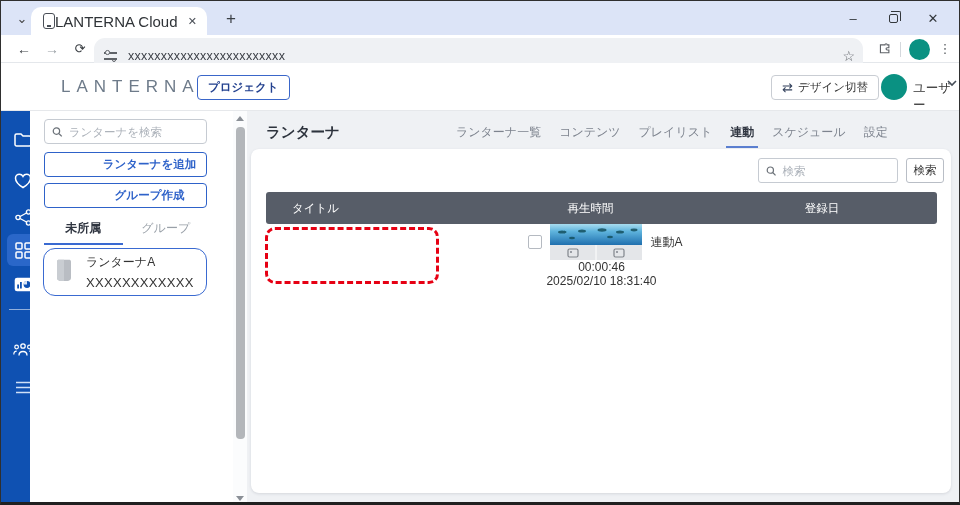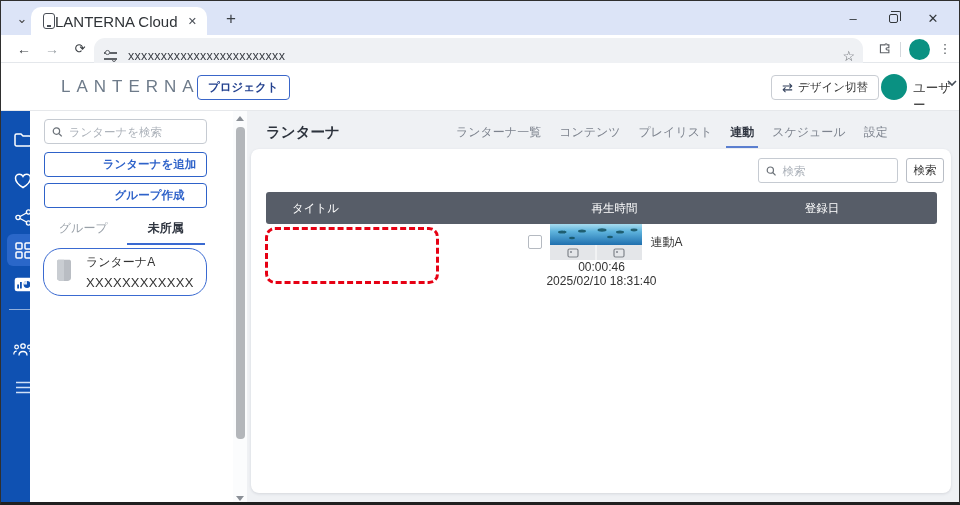--- a/index.html
+++ b/index.html
@@ -64,21 +64,21 @@
   
   .panel { position:absolute; left:29px; top:110px; width:187px; height:395px; background:#fff; }
   .panel-search { position:absolute; left:14px; top:8px; width:163px; height:25px; border:1px solid #c6cbd2; border-radius:4px; background:#fff; display:flex; align-items:center; padding:0 7px; gap:6px; }
   .panel-search input, .main-search input { border:none; outline:none; font-size:11.5px; color:#333; width:100%; background:transparent; font-family:inherit; }
   .panel-search input::placeholder, .main-search input::placeholder { color:#abb1b9; }
   .panel-btn { position:absolute; left:14px; width:163px; height:25px; background:#fff; border:1px solid #2e62c9; border-radius:4px; color:#2e62c9; font-size:11.5px; font-weight:bold; line-height:23px; text-align:center;padding-left:48px; }
   .panel-tabs { position:absolute; left:12px; top:103px; width:165px; display:flex; }
   .panel-tab { flex:1; text-align:center; font-size:12px; padding:6px 0 8px; color:#99a0a8; position:relative; }
   .panel-tab.active { color:#2f3540; font-weight:bold; }
   .panel-tab.active:after { content:""; position:absolute; left:2px; right:2px; bottom:0; height:2px; background:#3a6ad1; }
-  .device-card { position:absolute; left:13px; top:137px; width:164px; height:48px; border:1px solid #3a6ad1; border-radius:18px; background:#fff; display:flex; align-items:center; padding:0 10px; gap:12px; }
+  .device-card { position:absolute; left:13px; top:137px; width:164px; height:48px; border:1px solid #3a6ad1; border-radius:12px; background:#fff; display:flex; align-items:center; padding:0 10px; gap:12px; }
   .device-texts { display:flex; flex-direction:column; gap:4px; }
   .device-name { font-size:12px; color:#333; }
   .device-id { font-size:13px; color:#333; letter-spacing:.3px; }
 
   
   .vscroll { position:absolute; left:232px; top:110px; width:14px; height:395px; background:#fbfcfd; }
   .vs-arrow { position:absolute; left:3px; width:0; height:0; border-left:4px solid transparent; border-right:4px solid transparent; }
   .vs-up { top:5px; border-bottom:5px solid #8a8f96; }
   .vs-down { bottom:5px; border-top:5px solid #8a8f96; }
   .vs-thumb { position:absolute; left:2.5px; top:16px; width:9px; height:312px; background:#b3b6ba; border-radius:4px; }
@@ -87,21 +87,21 @@
   .main { position:absolute; left:246px; top:110px; width:712px; height:395px; background:#eff1f4; }
   .page-title { position:absolute; left:19px; top:12px; font-size:14.5px; font-weight:bold; color:#2d333d; }
   .main-tabs { position:absolute; left:209px; top:13px; display:flex; gap:18px; }
   .main-tab { font-size:12px; color:#7d838e; padding-bottom:7px; position:relative; white-space:nowrap; }
   .main-tab.active { color:#2f3540; font-weight:bold; }
   .main-tab.active:after { content:""; position:absolute; left:-4px; right:-4px; bottom:0; height:2px; background:#5b7fd0; }
   .card { position:absolute; left:4px; top:38px; width:700px; height:344px; background:#fff; border-radius:8px; box-shadow:0 1px 3px rgba(40,50,70,.13); }
   .main-search { position:absolute; left:507px; top:9px; width:140px; height:25px; border:1px solid #c6cbd2; border-radius:3px; display:flex; align-items:center; padding:0 7px; gap:6px; background:#fff; }
   .btn-search { position:absolute; left:655px; top:9px; width:38px; height:25px; background:#fff; border:1px solid #b9bec6; border-radius:3px; font-size:11.5px; color:#333; line-height:23px; text-align:center; }
 
-  .thead { position:absolute; left:15px; top:43px; width:671px; height:32px; background:#575d68; border-radius:3px; display:flex; align-items:center; color:#fff; font-size:11.5px; }
+  .thead { position:absolute; left:15px; top:43px; width:671px; height:32px; background:#575d68; border-radius:3px; display:flex; align-items:center; color:#fff; font-size:11.5px;gap:24px; }
   .col-title { flex:1; padding-left:26px; }
   .col-dur { width:185px; text-align:center; }
   .col-reg { width:230px; text-align:center; }
   .trow { position:absolute; left:15px; top:75px; width:671px; height:62px; display:flex; align-items:center; font-size:12px; color:#333;flex-direction:column; }
   .row-title-cell { flex:1; display:flex; align-items:center; gap:8px; padding-left:8px; }
   .checkbox { width:14px; height:14px; border:1.5px solid #b5bac1; border-radius:2px; background:#fff; flex:0 0 auto; }
   .thumb { width:92px; height:36px; flex:0 0 auto; display:flex; flex-wrap:wrap; }
   .thumb svg { display:block; }
   .row-title-text { font-size:12px; color:#333; }
   .cell-dur { width:185px; text-align:center; }
@@ -226,22 +226,22 @@
     <div class="panel-search">
       <svg width="12" height="12" viewBox="0 0 12 12">
           <circle cx="5" cy="5" r="3.6" fill="none" stroke="#6b7178" stroke-width="1.4"></circle>
           <path d="M8 8l3 3" stroke="#6b7178" stroke-width="1.4"></path>
         </svg>
       <input placeholder="ランターナを検索" style="">
     </div>
     <button class="panel-btn" style="top:41px">ランターナを追加</button>
     <button class="panel-btn" style="top:72px">グループ作成</button>
     <div class="panel-tabs">
+      <div class="panel-tab active">未所属</div>
       <div class="panel-tab">グループ</div>
-      <div class="panel-tab active">未所属</div>
     </div>
     <div class="device-card">
       <svg width="20" height="26" viewBox="0 0 20 26">
           <path d="M3 2.5C3 1.4 4 .8 5 .8h10c1 0 2 .6 2 1.7V19c0 1.6-1.6 3-3.5 3h-7C4.6 22 3 20.6 3 19z" fill="#b9bdc3"></path>
           <path d="M5 .8h5V22H6.5C4.8 22 3 20.6 3 19V2.5C3 1.4 4 .8 5 .8z" fill="#c9cdd2"></path>
         </svg>
       <div class="device-texts">
         <span class="device-name">ランターナA</span>
         <span class="device-id">XXXXXXXXXXXX</span>
       </div>

